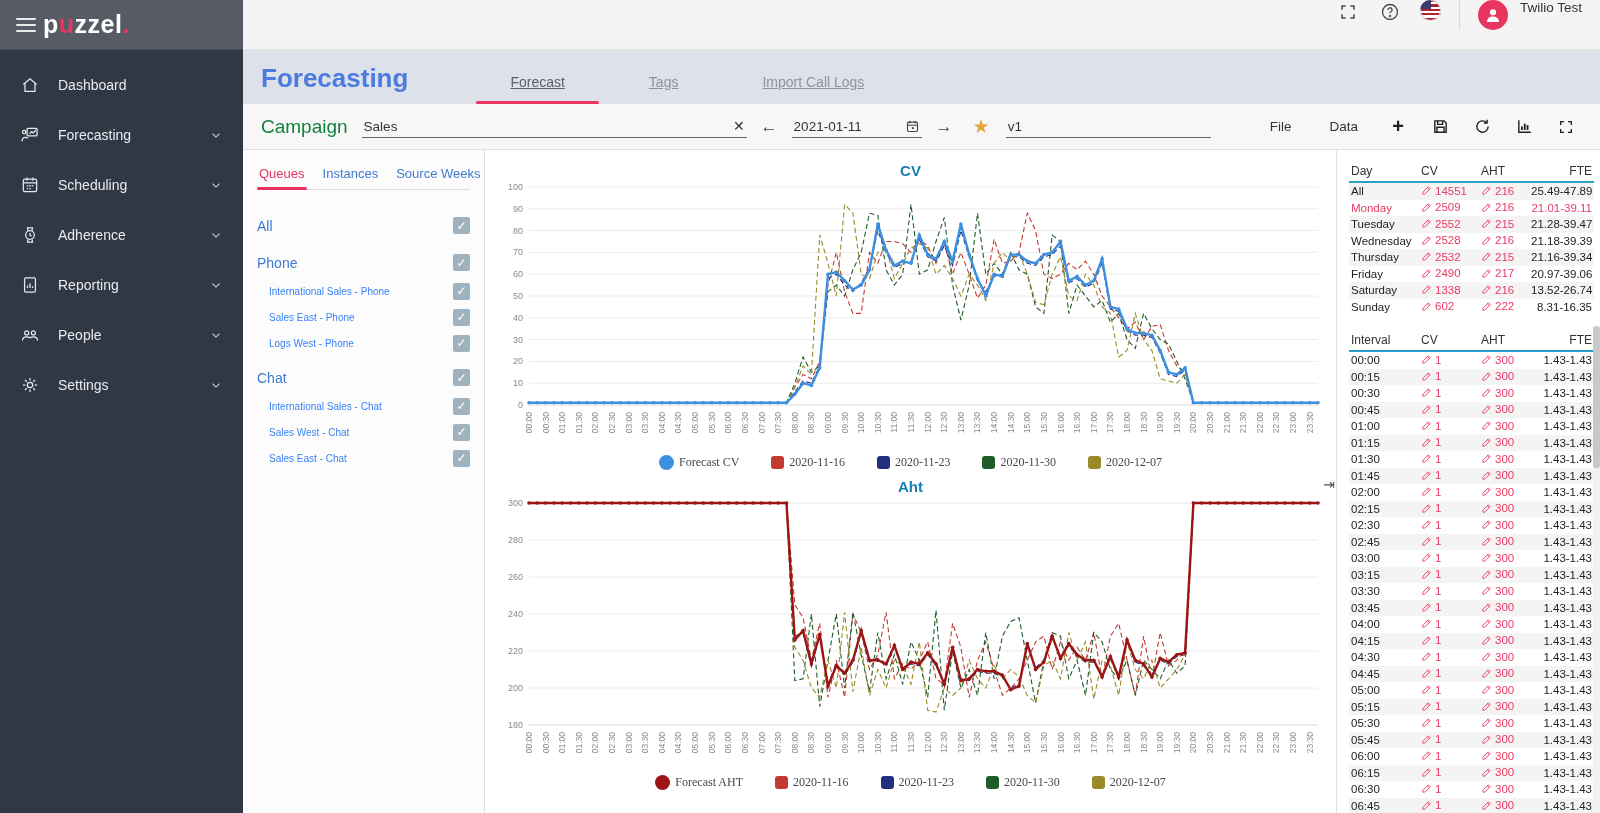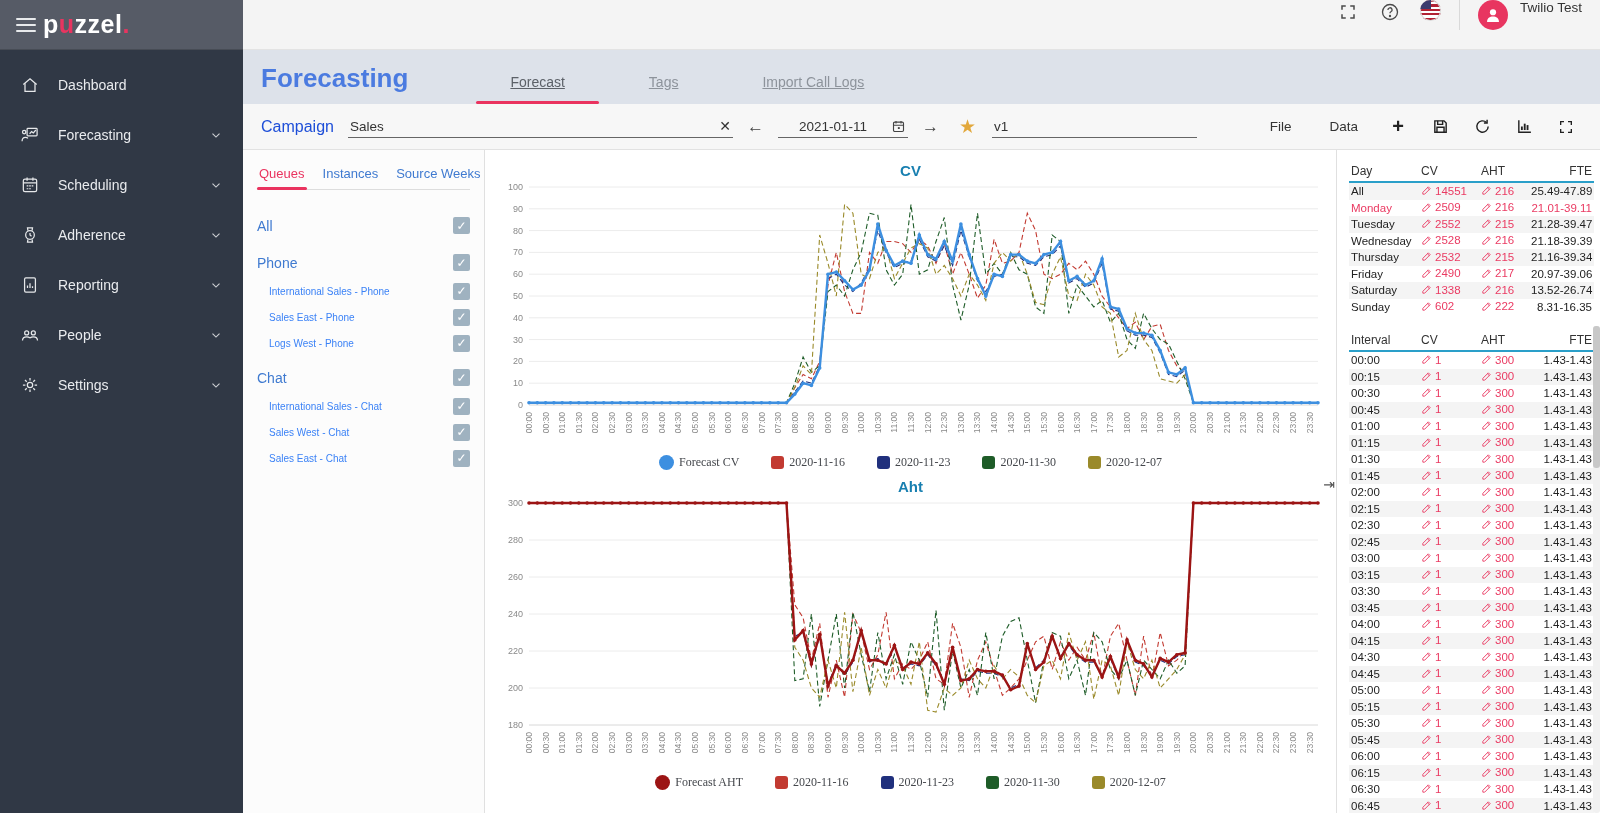--- a/index.html
+++ b/index.html
@@ -30,28 +30,28 @@
   .user-name { font-size:13.5px; color:#333; margin-left:-6px; }
 
   .page-header { height:54px; background:#dde2ea; display:flex; align-items:flex-end; padding:0 0 0 18px; }
   .page-title { font-size:26px; color:#4b7be0; font-weight:bold; padding-bottom:10px; margin-right:60px; }
   .tabs { display:flex; }
   .tab { font-size:14px; color:#8d939b; padding:0 42px 14px; cursor:pointer; position:relative;text-decoration:underline; }
   .tab.active { color:#5c6168; }
   .tab.active::after { content:""; position:absolute; left:8px; right:8px; bottom:0; height:3px; background:#ea335f; border-radius:2px; }
 
   .toolbar { height:46px; background:#f7f7f7; border-bottom:1px solid #e2e2e2; display:flex; align-items:center; padding:0 18px; gap:10px; }
-  .tb-label { font-size:16px; color:#1d4ed8; margin-right:4px; }
+  .tb-label { font-size:19px; color:#15803d; margin-right:4px; }
   .u-input { border:none; border-bottom:1px solid #666; background:transparent; font-size:13.5px; color:#333; padding:3px 2px; font-family:"Liberation Sans",sans-serif; outline:none; }
   .campaign-wrap { position:relative; width:385px; }
   .campaign-wrap input { width:100%; padding-right:22px; }
   .clear-x { position:absolute; right:2px; top:2px; font-size:14px; color:#333; cursor:pointer; }
   .arrow-btn { font-size:17px; color:#444; cursor:pointer; padding:0 4px; }
   .date-wrap { position:relative; width:130px; }
-  .date-wrap input { width:100%; padding-right:22px;text-align:center; }
+  .date-wrap input { width:100%; padding-right:22px; }
   .cal-icon { position:absolute; right:2px; top:3px; cursor:pointer; }
   .star { color:#e2a83c; font-size:19px; cursor:pointer; padding:0 6px; }
   .version-wrap { width:205px; }
   .version-wrap input { width:100%; }
   .toolbar-spacer { flex:1; }
   .menu-text { font-size:13.5px; color:#333; cursor:pointer; padding:0 14px; }
   .tool-icon { width:26px; height:24px; display:flex; align-items:center; justify-content:center; cursor:pointer; color:#222; margin:0 3px; }
   .plus-icon { font-size:20px; font-weight:bold; color:#222; }
 
   

